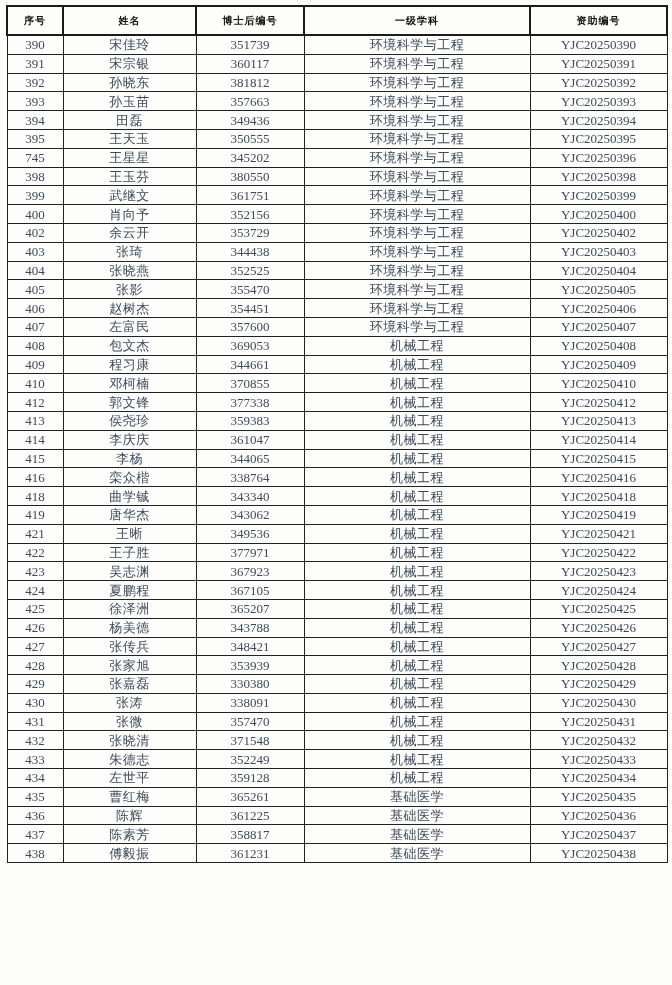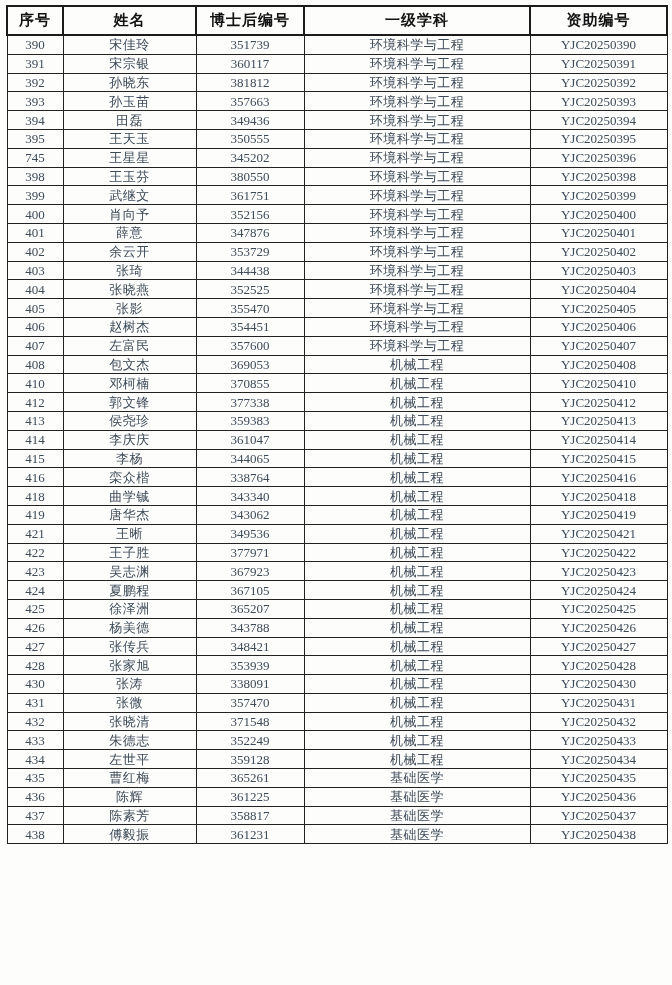--- a/index.html
+++ b/index.html
@@ -27,21 +27,21 @@
   table.doc-table col.c-index    { width: 56px; }
   table.doc-table col.c-name     { width: 133px; }
   table.doc-table col.c-postdoc  { width: 108px; }
   table.doc-table col.c-disc     { width: 226px; }
   table.doc-table col.c-grant    { width: 137px; }
 
   table.doc-table th {
     border: 2px solid #1b1b1b;
     height: 27px;
     padding: 0;
-    font-size: 15px;
+    font-size: 10px;
     font-weight: bold;
     color: #121212;
     text-align: center;
     vertical-align: middle;
     line-height: 1;
     letter-spacing: 1px;
   }
   table.doc-table td {
     border: 1.5px solid #222222;
     height: 17.8px;
@@ -149,27 +149,20 @@
           <td class="cell-grant-id">YJC20250399</td>
         </tr>
         <tr>
           <td class="cell-index">400</td>
           <td class="cell-name">肖向予</td>
           <td class="cell-postdoc-id">352156</td>
           <td class="cell-discipline">环境科学与工程</td>
           <td class="cell-grant-id">YJC20250400</td>
         </tr>
         <tr>
-          <td class="cell-index">401</td>
-          <td class="cell-name">薛意</td>
-          <td class="cell-postdoc-id">347876</td>
-          <td class="cell-discipline">环境科学与工程</td>
-          <td class="cell-grant-id">YJC20250401</td>
-        </tr>
-        <tr>
           <td class="cell-index">402</td>
           <td class="cell-name">余云开</td>
           <td class="cell-postdoc-id">353729</td>
           <td class="cell-discipline">环境科学与工程</td>
           <td class="cell-grant-id">YJC20250402</td>
         </tr>
         <tr>
           <td class="cell-index">403</td>
           <td class="cell-name">张琦</td>
           <td class="cell-postdoc-id">344438</td>
@@ -205,20 +198,27 @@
           <td class="cell-grant-id">YJC20250407</td>
         </tr>
         <tr>
           <td class="cell-index">408</td>
           <td class="cell-name">包文杰</td>
           <td class="cell-postdoc-id">369053</td>
           <td class="cell-discipline">机械工程</td>
           <td class="cell-grant-id">YJC20250408</td>
         </tr>
         <tr>
+          <td class="cell-index">409</td>
+          <td class="cell-name">程习康</td>
+          <td class="cell-postdoc-id">344661</td>
+          <td class="cell-discipline">机械工程</td>
+          <td class="cell-grant-id">YJC20250409</td>
+        </tr>
+        <tr>
           <td class="cell-index">410</td>
           <td class="cell-name">邓柯楠</td>
           <td class="cell-postdoc-id">370855</td>
           <td class="cell-discipline">机械工程</td>
           <td class="cell-grant-id">YJC20250410</td>
         </tr>
         <tr>
           <td class="cell-index">412</td>
           <td class="cell-name">郭文锋</td>
           <td class="cell-postdoc-id">377338</td>
@@ -315,20 +315,27 @@
           <td class="cell-postdoc-id">348421</td>
           <td class="cell-discipline">机械工程</td>
           <td class="cell-grant-id">YJC20250427</td>
         </tr>
         <tr>
           <td class="cell-index">428</td>
           <td class="cell-name">张家旭</td>
           <td class="cell-postdoc-id">353939</td>
           <td class="cell-discipline">机械工程</td>
           <td class="cell-grant-id">YJC20250428</td>
+        </tr>
+        <tr>
+          <td class="cell-index">429</td>
+          <td class="cell-name">张嘉磊</td>
+          <td class="cell-postdoc-id">330380</td>
+          <td class="cell-discipline">机械工程</td>
+          <td class="cell-grant-id">YJC20250429</td>
         </tr>
         <tr>
           <td class="cell-index">430</td>
           <td class="cell-name">张涛</td>
           <td class="cell-postdoc-id">338091</td>
           <td class="cell-discipline">机械工程</td>
           <td class="cell-grant-id">YJC20250430</td>
         </tr>
         <tr>
           <td class="cell-index">431</td>

